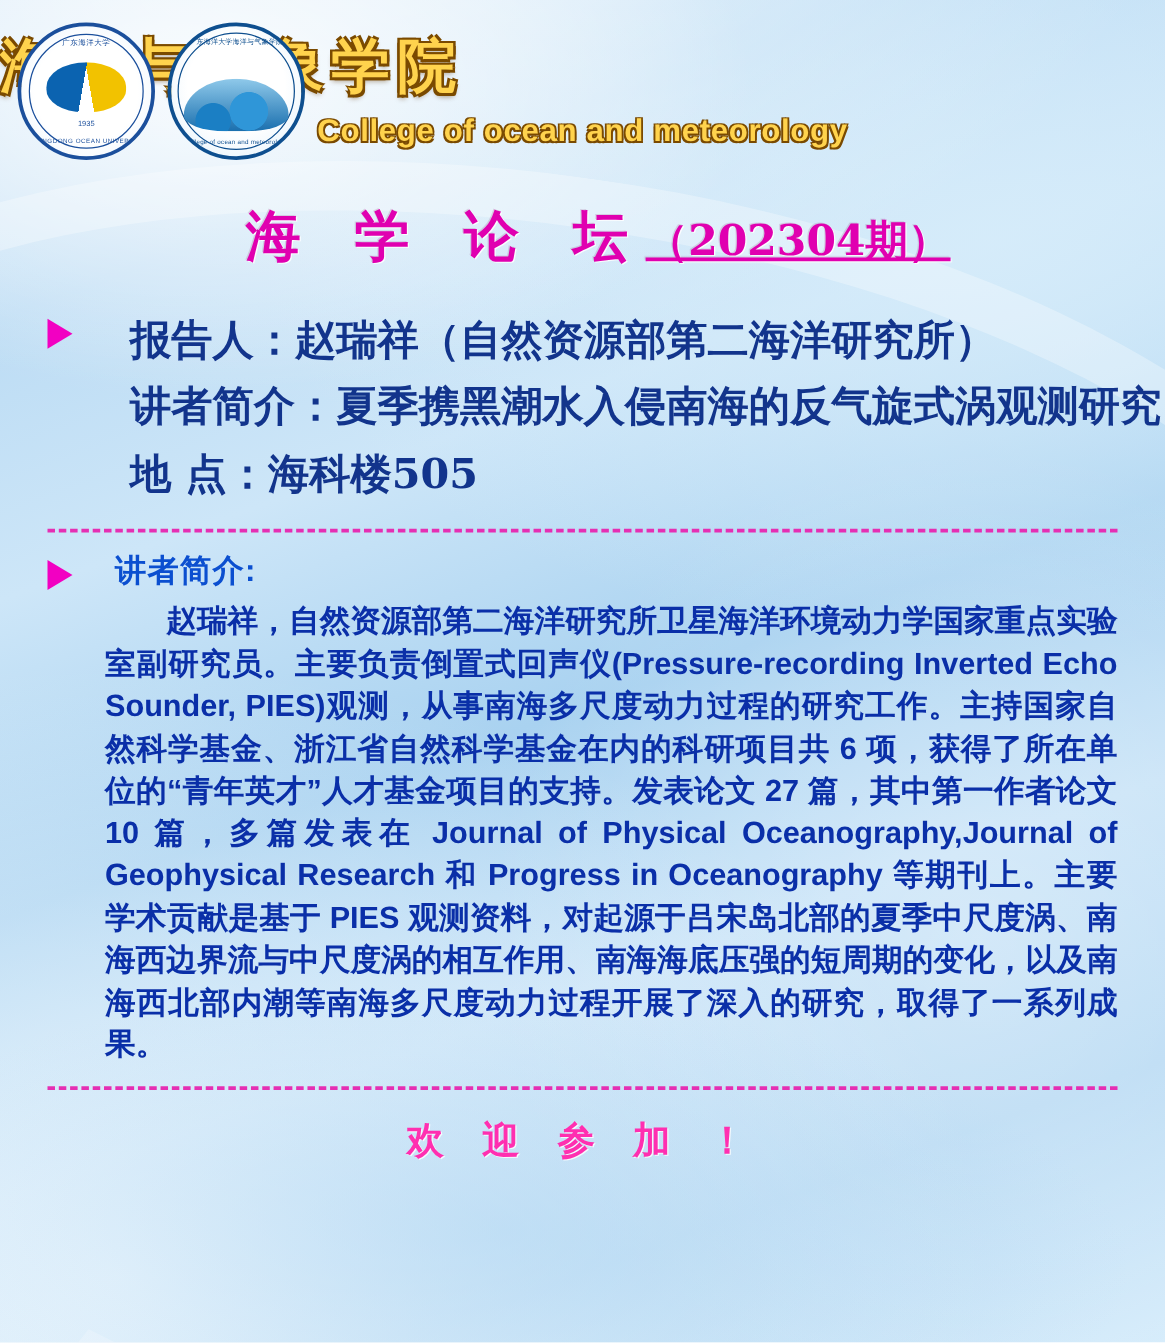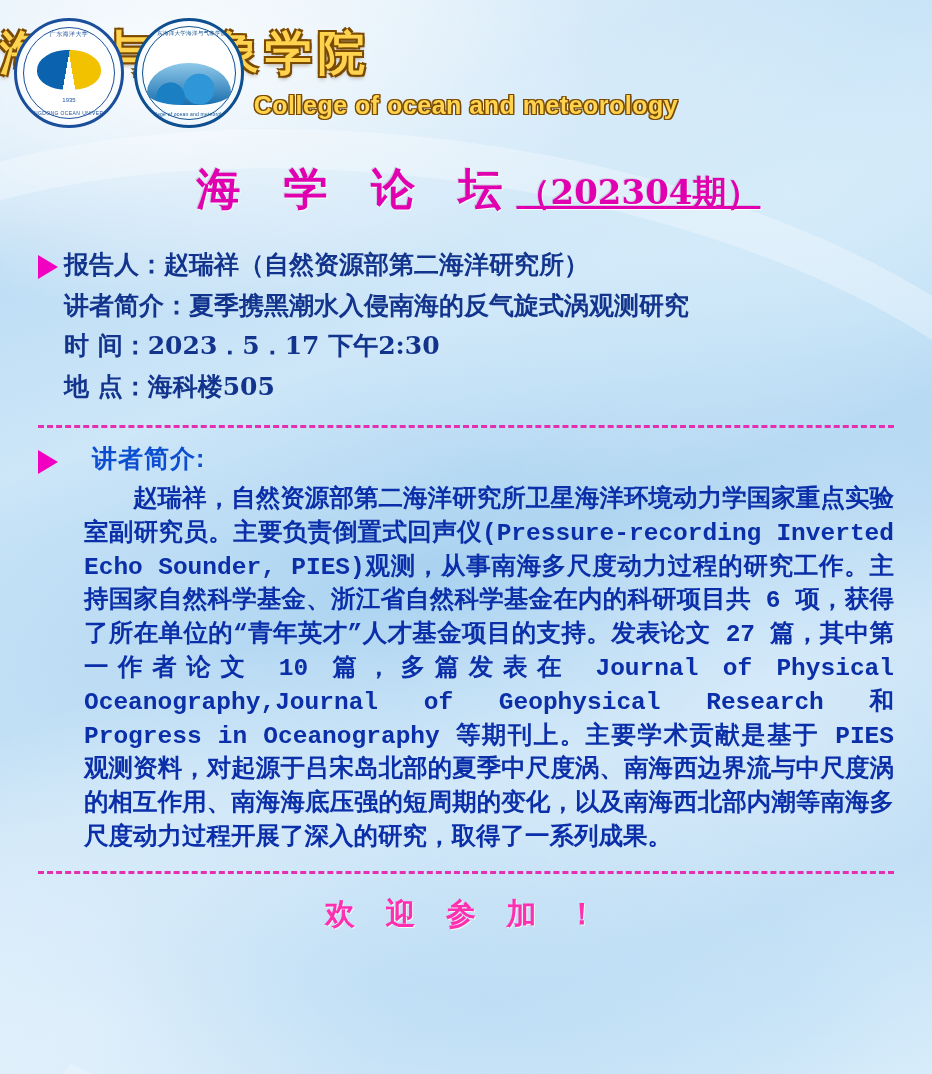--- a/index.html
+++ b/index.html
@@ -185,24 +185,24 @@
   .tri {
     position: absolute;
     left: 38px;
     top: 10px;
     width: 0; height: 0;
     border-left: 20px solid #f200c2;
     border-top: 12px solid transparent;
     border-bottom: 12px solid transparent;
   }
   .info-lines {
-    margin-left: 24px;
+    margin-left: 64px;
     font-family: "DejaVu Serif", serif;
     color: #12348c;
-    font-size: 25px;
+    font-size: 33px;
     line-height: 1.62;
     font-weight: bold;
   }
   .info-lines .ln { white-space: nowrap; }
 
   .dash {
     margin: 18px 38px 0 38px;
     border-top: 3px dashed #e52fb3;
     height: 0;
   }
@@ -226,21 +226,21 @@
     letter-spacing: 1px;
   }
   .bio-text {
     margin: 8px 8px 0 44px;
     color: #0a2fa8;
     font-size: 24.5px;
     font-weight: bold;
     line-height: 1.38;
     text-align: justify;
     text-justify: inter-ideograph;
-    font-family: Liberation Mono, monospace;
+    font-family: Liberation Sans, sans-serif;
     text-indent: 49px;
   }
   .dash2 {
     margin: 16px 38px 0 38px;
     border-top: 3px dashed #e52fb3;
     height: 0;
   }
   .welcome {
     text-align: center;
     margin-top: 20px;
@@ -285,21 +285,20 @@
 
     <div class="forum-title">
       <span class="main">海 学 论 坛</span><span class="issue">（202304期）</span>
     </div>
 
     <div class="info">
       <div class="tri"></div>
       <div class="info-lines">
         <div class="ln">报告人：赵瑞祥（自然资源部第二海洋研究所）</div>
         <div class="ln">讲者简介：夏季携黑潮水入侵南海的反气旋式涡观测研究</div>
-        <div class="ln">时 间：2023．5．17  下午2:30</div>
         <div class="ln">地 点：海科楼505</div>
       </div>
     </div>
 
     <div class="dash"></div>
 
     <div class="bio-wrap">
       <div class="tri2"></div>
       <div class="bio-title">讲者简介:</div>
       <div class="bio-text">赵瑞祥，自然资源部第二海洋研究所卫星海洋环境动力学国家重点实验室副研究员。主要负责倒置式回声仪(Pressure-recording Inverted Echo Sounder, PIES)观测，从事南海多尺度动力过程的研究工作。主持国家自然科学基金、浙江省自然科学基金在内的科研项目共 6 项，获得了所在单位的“青年英才”人才基金项目的支持。发表论文 27 篇，其中第一作者论文 10 篇，多篇发表在 Journal of Physical Oceanography,Journal of Geophysical Research 和 Progress in Oceanography 等期刊上。主要学术贡献是基于 PIES 观测资料，对起源于吕宋岛北部的夏季中尺度涡、南海西边界流与中尺度涡的相互作用、南海海底压强的短周期的变化，以及南海西北部内潮等南海多尺度动力过程开展了深入的研究，取得了一系列成果。</div>

